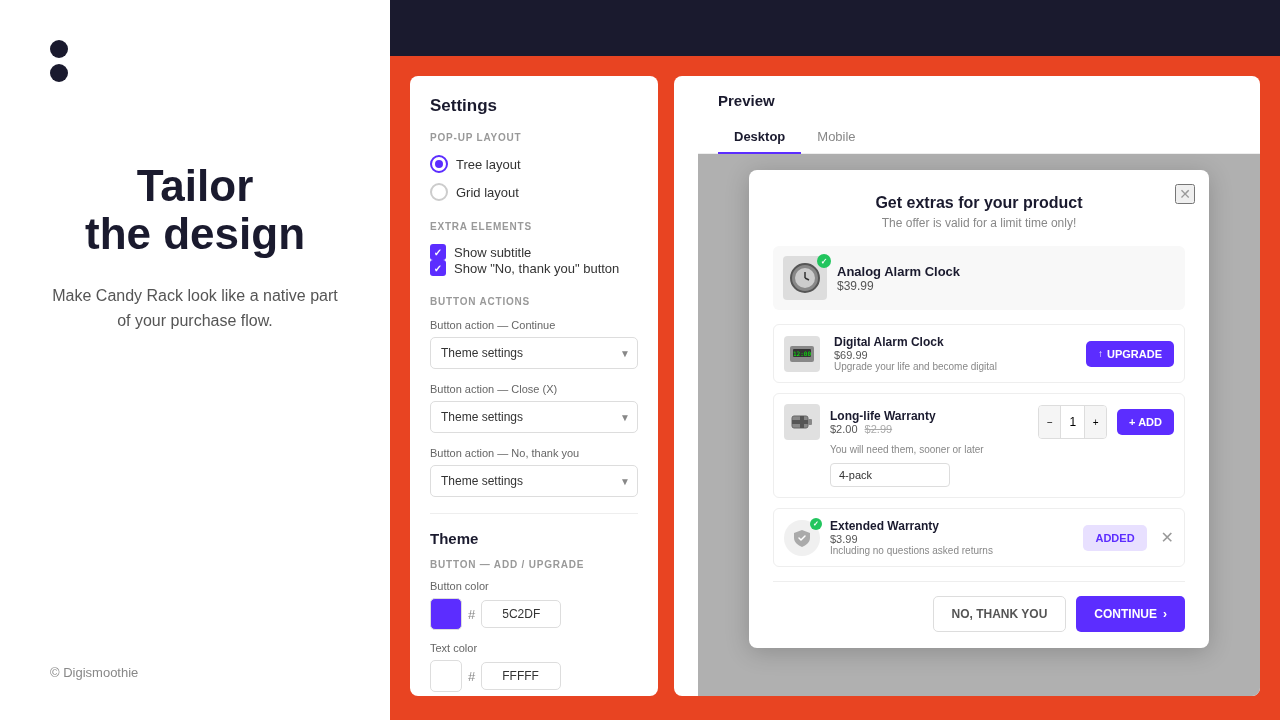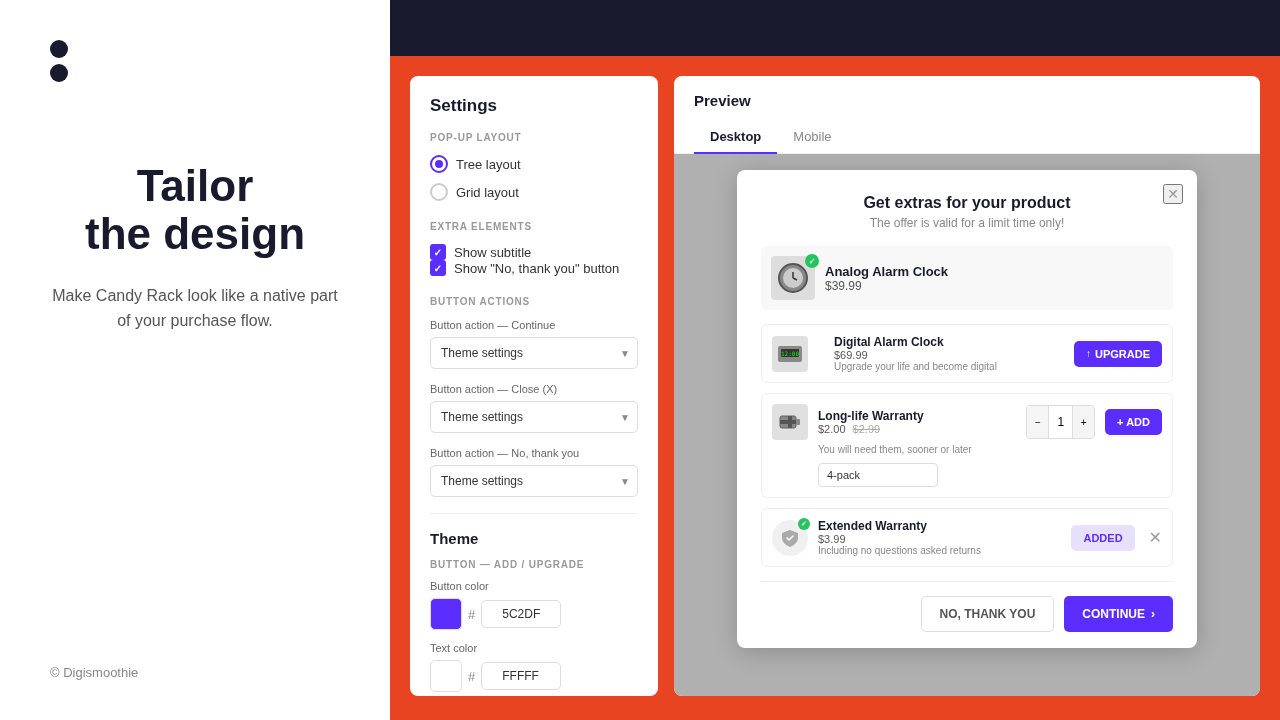--- a/index.html
+++ b/index.html
@@ -118,20 +118,21 @@
 
     
     .preview-panel {
       flex: 1;
       background: #ffffff;
       border-radius: 8px;
       overflow: hidden;
       display: flex;
       flex-direction: column;
       max-height: 620px;
+      padding-left: 24px;
     }
     .preview-header {
       padding: 16px 20px 0;
       border-bottom: 1px solid #eee;
     }
     .preview-title { font-size: 15px; font-weight: 700; color: #1a1a2e; margin-bottom: 12px; }
     .preview-tabs { display: flex; gap: 0; }
     .preview-tab {
       padding: 8px 16px; font-size: 13px; color: #888; cursor: pointer;
       border-bottom: 2px solid transparent; margin-bottom: -1px;
@@ -165,21 +166,21 @@
       margin-bottom: 14px; position: relative;
     }
     .product-img { width: 44px; height: 44px; border-radius: 4px; background: #ddd; display: flex; align-items: center; justify-content: center; overflow: hidden; }
     .product-check { position: absolute; top: 8px; left: 44px; width: 14px; height: 14px; background: #22c55e; border-radius: 50%; display: flex; align-items: center; justify-content: center; }
     .product-check::after { content: '✓'; color: white; font-size: 8px; font-weight: 700; }
     .product-name { font-size: 13px; font-weight: 600; color: #1a1a2e; }
     .product-price { font-size: 12px; color: #555; }
 
     
     .upsell-item {
-      display: flex; align-items: center; gap: 26px;
+      display: flex; align-items: center; gap: 14px;
       border: 1px solid #eee; border-radius: 6px; padding: 10px;
       margin-bottom: 10px;
     }
     .upsell-img { width: 36px; height: 36px; background: #e0e0e0; border-radius: 4px; display: flex; align-items: center; justify-content: center; }
     .upsell-info { flex: 1; }
     .upsell-name { font-size: 12px; font-weight: 600; color: #1a1a2e; }
     .upsell-price { font-size: 11px; color: #555; }
     .upsell-desc { font-size: 10px; color: #888; }
     .upgrade-btn {
       background: #5C2DFF; color: white;

